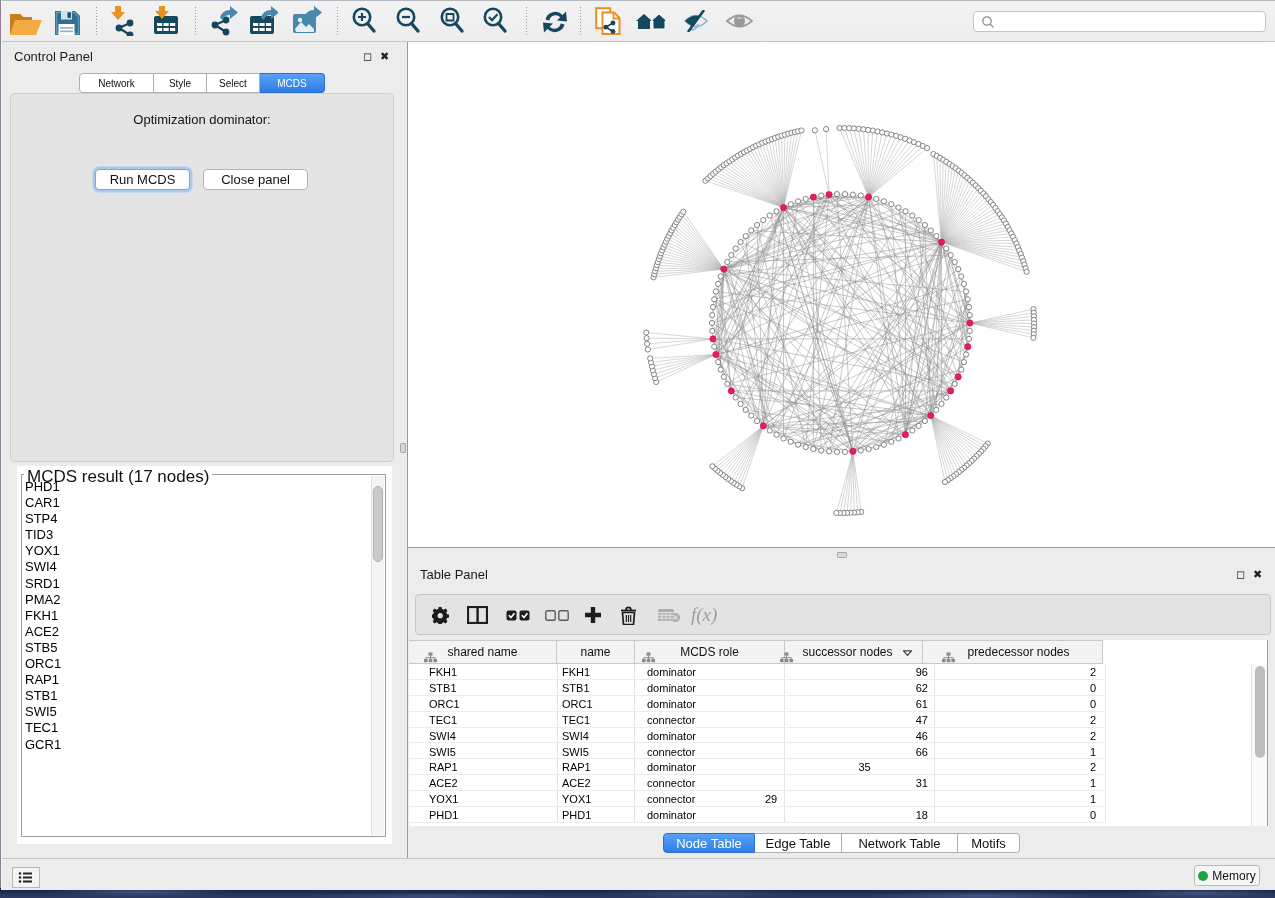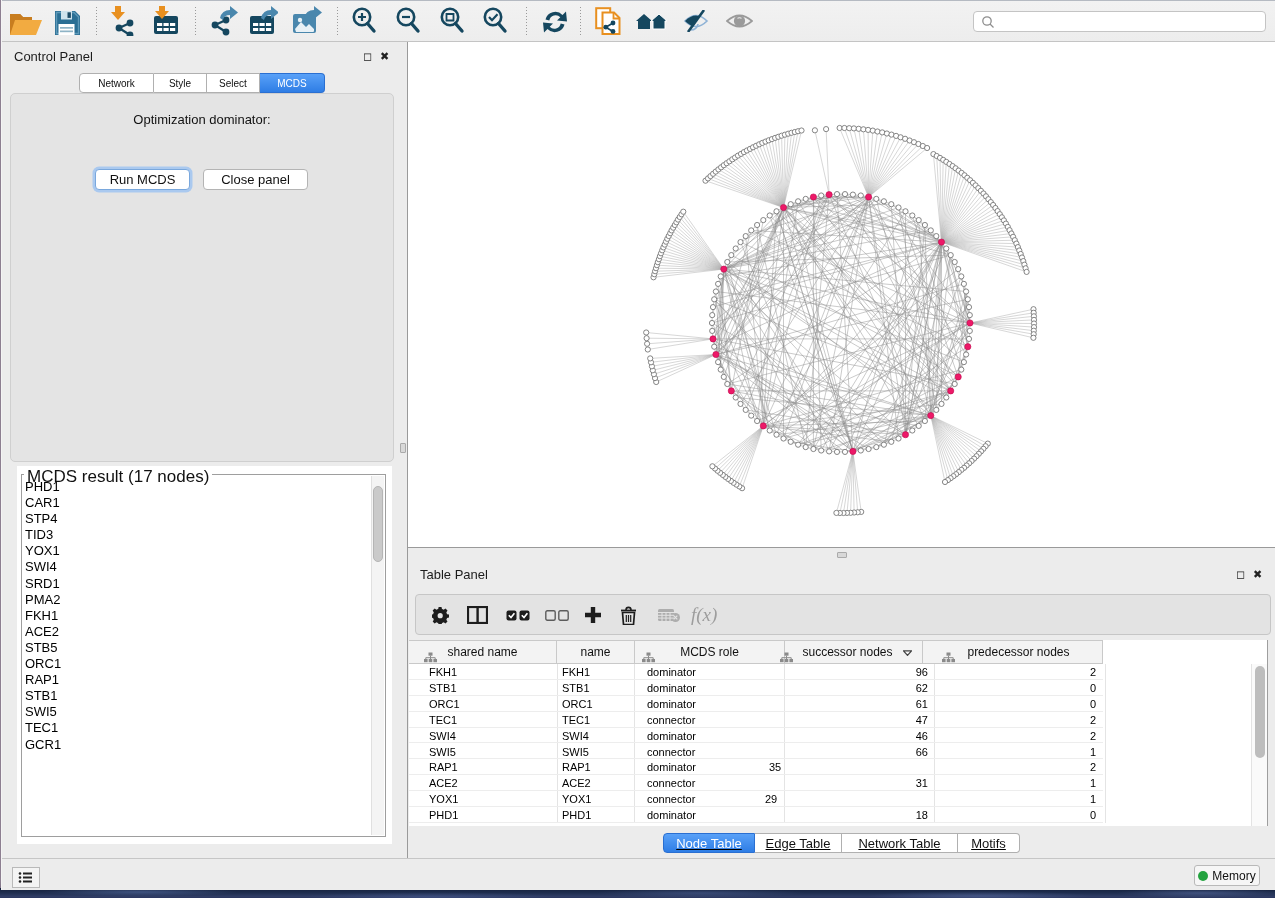--- a/index.html
+++ b/index.html
@@ -94,21 +94,21 @@
 #tbody { position:absolute; left:0; top:102px; width:858px; height:162px; background:#fff;
   font-size:11px; color:#000; }
 .trow { position:absolute; left:0; width:694px; height:15.9px; border-bottom:1px solid #ededed; }
 .tc { position:absolute; top:2px; white-space:nowrap; }
 #tsb { position:absolute; left:842px; top:102px; width:16px; height:162px; background:#fafafa;
   border-left:1px solid #e3e3e3; }
 #tsb .thumb { position:absolute; left:2.5px; top:2px; width:10px; height:92px;
   background:#bdbdbd; border-radius:5px; }
 #tright { position:absolute; left:858px; top:78px; width:8px; height:186px; background:#ececec;
   border-left:1px solid #9e9e9e; }
-#ttabs { position:absolute; left:254px; top:271px; height:32px; display:flex;text-decoration:underline; }
+#ttabs { position:absolute; left:254px; top:271px; height:32px; display:flex; }
 .ttab { height:20px; border:1px solid #b0b0b0; border-left:none; background:#fff;
   font-size:13px; color:#111; text-align:center; line-height:19px; }
 .ttab.first { border-left:1px solid #b0b0b0; border-radius:4px 0 0 4px; }
 .ttab.last { border-radius:0 4px 4px 0; }
 .ttab.sel { background:linear-gradient(180deg,#59a1f8,#2e7de5); color:#fff; border-color:#2a6fd1; }
 
 
 #statusbar { position:absolute; left:0; top:858px; width:1273px; height:32px; background:#ececec;
   border-top:1px solid #c6c6c6; }
 #menubtn { position:absolute; left:10px; top:8px; width:28px; height:21px; background:#f4f4f4;
@@ -1154,21 +1154,21 @@
 <span class="tc" style="left:20px">SWI5</span>
           <span class="tc" style="left:153px">SWI5</span>
 <span class="tc" style="left:238px">connector</span>
           <span class="tc" style="left:376px;width:143px;text-align:right">66</span>
 <span class="tc" style="left:526px;width:161px;text-align:right">1</span>
         </div>
         <div class="trow" style="top:95.4px">
 <span class="tc" style="left:20px">RAP1</span>
           <span class="tc" style="left:153px">RAP1</span>
 <span class="tc" style="left:238px">dominator</span>
-          <span class="tc" style="left:360px;width:143px;text-align:left">35</span>
+          <span class="tc" style="left:384px;width:143px;text-align:center">35</span>
 <span class="tc" style="left:526px;width:161px;text-align:right">2</span>
         </div>
         <div class="trow" style="top:111.3px">
 <span class="tc" style="left:20px">ACE2</span>
           <span class="tc" style="left:153px">ACE2</span>
 <span class="tc" style="left:238px">connector</span>
           <span class="tc" style="left:376px;width:143px;text-align:right">31</span>
 <span class="tc" style="left:526px;width:161px;text-align:right">1</span>
         </div>
         <div class="trow" style="top:127.2px">

